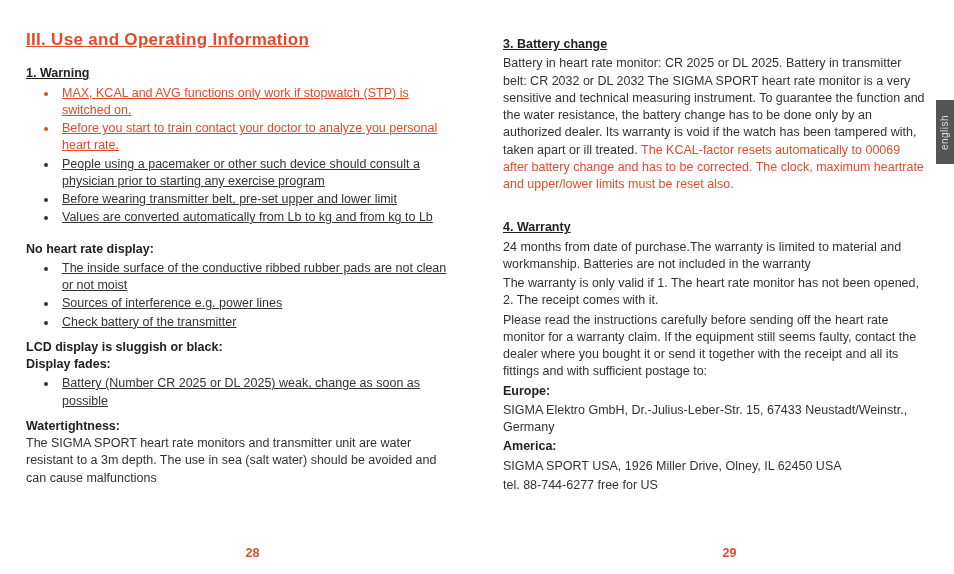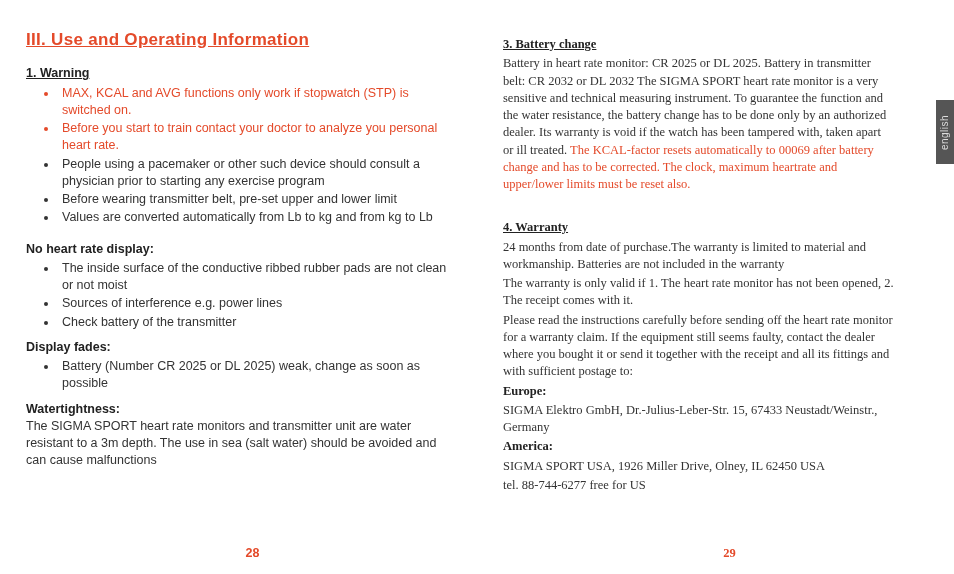--- a/index.html
+++ b/index.html
@@ -21,21 +21,21 @@
   }
   .col {
     width: 50%;
     box-sizing: border-box;
     padding: 28px 32px 10px 32px;
     position: relative;
     font-size: 12.5px;
     line-height: 1.38;
   }
   .col-left { padding-left: 26px; padding-right: 26px; }
-  .col-right { padding-left: 26px; padding-right: 60px; font-family: Liberation Serif, serif; }
+  .col-right { padding-left: 26px; padding-right: 26px; }
   h2.section-title {
     font-size: 17px;
     font-weight: bold;
     text-decoration: underline;
     margin: 0 0 14px 0;
     color: #e44a2a;
     letter-spacing: 0.3px;
   }
   .sub-h {
     font-weight: bold;
@@ -48,20 +48,21 @@
     font-weight: bold;
     color: #222;
   }
   ul {
     margin: 2px 0 8px 0;
     padding-left: 32px;
   }
   ul li {
     margin: 0 0 1px 0;
     padding-left: 4px;
+    text-decoration: underline;
   }
   .red { color: #e44a2a; }
   .red-li::marker { color: #e44a2a; }
   .page-num {
     position: absolute;
     bottom: 12px;
     left: 14px;
     width: 100%;
     text-align: center;
     font-weight: bold;
@@ -109,20 +110,21 @@
 
     <div class="block">
 
       <div class="bold">No heart rate display:</div>
       <ul>
         <li>The inside surface of the conductive ribbed rubber pads are not clean or not moist</li>
         <li>Sources of interference e.g. power lines</li>
         <li>Check battery of the transmitter</li>
       </ul>
 
+      <div class="bold">LCD display is sluggish or black:</div>
 
       <div class="bold">Display fades:</div>
       <ul>
         <li>Battery (Number CR 2025 or DL 2025) weak, change as soon as possible</li>
       </ul>
 
       <div class="bold">Watertightness:</div>
       <p>The SIGMA SPORT heart rate monitors  and transmitter unit are water resistant to a 3m depth. The use in sea (salt water) should be avoided and can cause malfunctions</p>
     </div>
 

